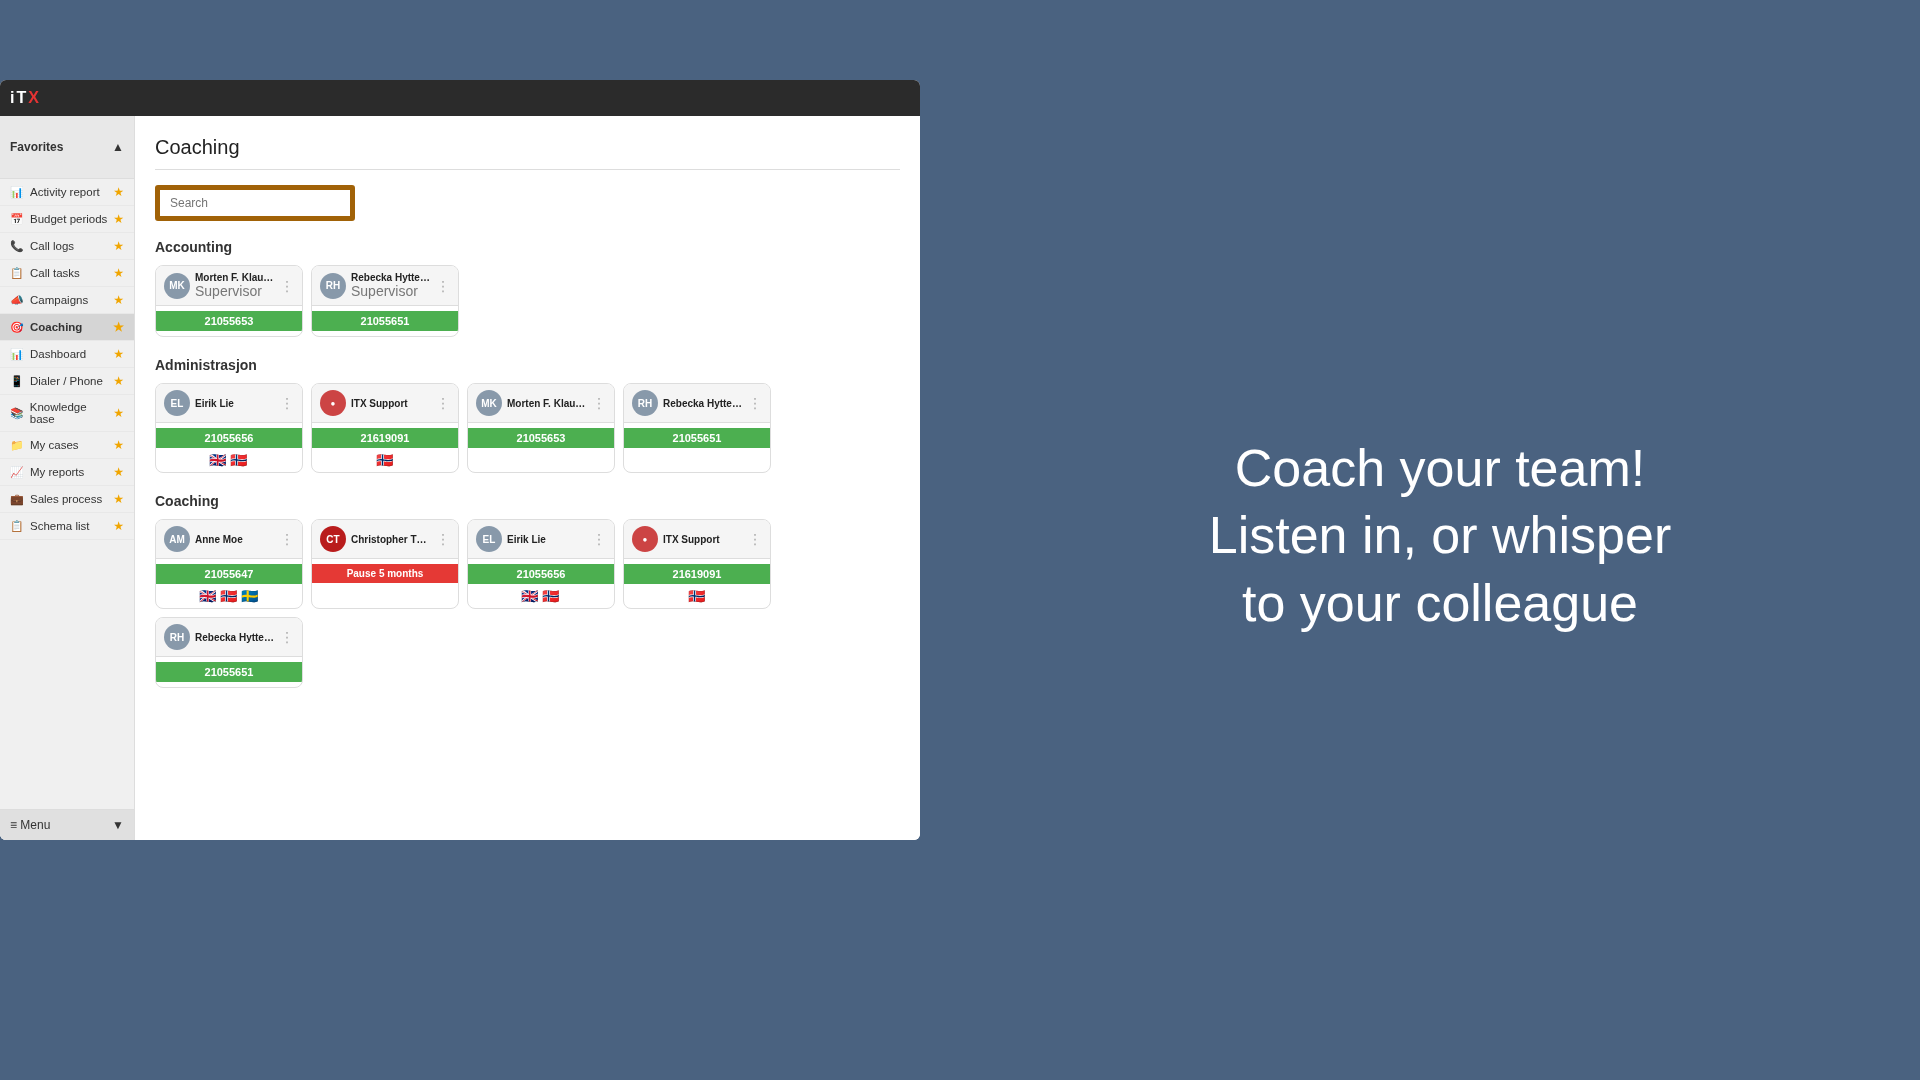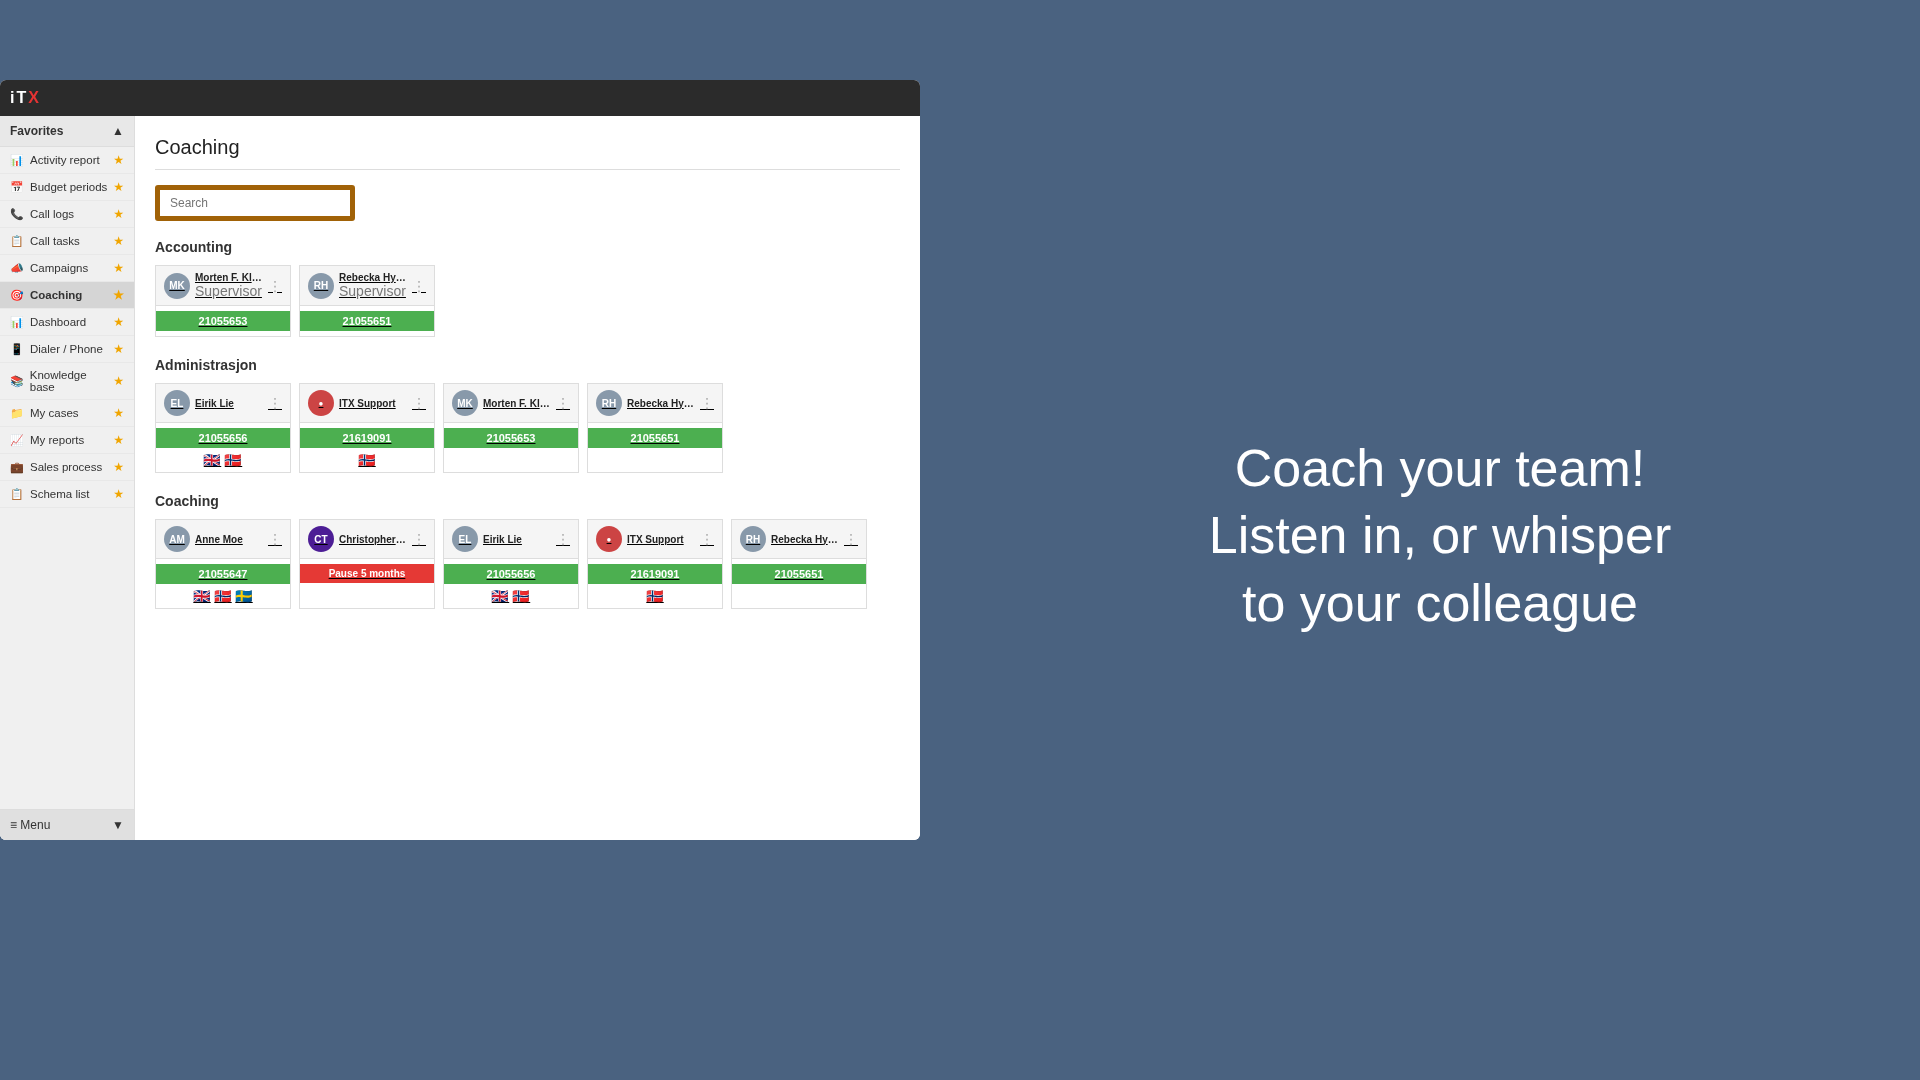--- a/index.html
+++ b/index.html
@@ -64,21 +64,21 @@
       flex-direction: column;
       flex-shrink: 0;
       overflow-y: auto;
       border-right: 1px solid #ddd;
     }
 
     .sidebar-favorites-header {
       display: flex;
       align-items: center;
       justify-content: space-between;
-      padding: 8px 10px;
+      padding: 24px 10px;
       background: #e8e8e8;
       border-bottom: 1px solid #ddd;
     }
 
     .sidebar-favorites-header span {
       font-size: 12px;
       font-weight: bold;
       color: #333;
     }
 
@@ -177,26 +177,25 @@
 
     
     .agents-grid {
       display: flex;
       flex-wrap: wrap;
       gap: 8px;
       margin-bottom: 20px;
     }
 
     .agent-card {
-      width: 136px;
+      width: 148px;
       border: 1px solid #ddd;
-      border-radius: 0;
+      border-radius: 8px;
       overflow: hidden;
       background: #fff;
-      text-decoration: underline;
     }
 
     .agent-card-header {
       display: flex;
       align-items: center;
       justify-content: space-between;
       padding: 6px 8px;
       background: #f5f5f5;
       border-bottom: 1px solid #ddd;
     }
@@ -208,21 +207,21 @@
       background: #8899aa;
       display: flex;
       align-items: center;
       justify-content: center;
       font-size: 10px;
       color: #fff;
       font-weight: bold;
       flex-shrink: 0;
     }
     .agent-avatar.red { background: #cc4444; }
-    .agent-avatar.blue { background: #4c1d95; }
+    .agent-avatar.blue { background: #b91c1c; }
     .agent-avatar.gray { background: #8899aa; }
 
     .agent-info {
       flex: 1;
       padding: 0 5px;
       min-width: 0;
     }
 
     .agent-name {
       font-size: 10px;

